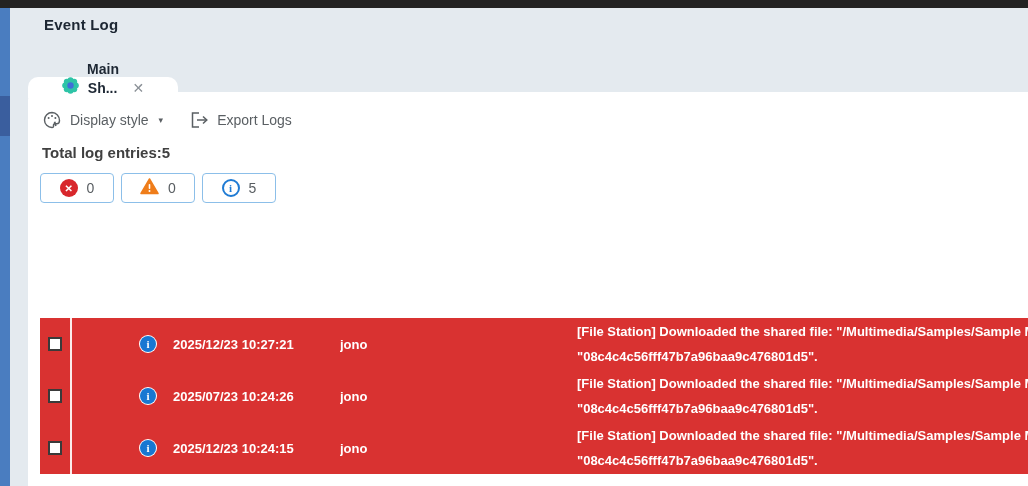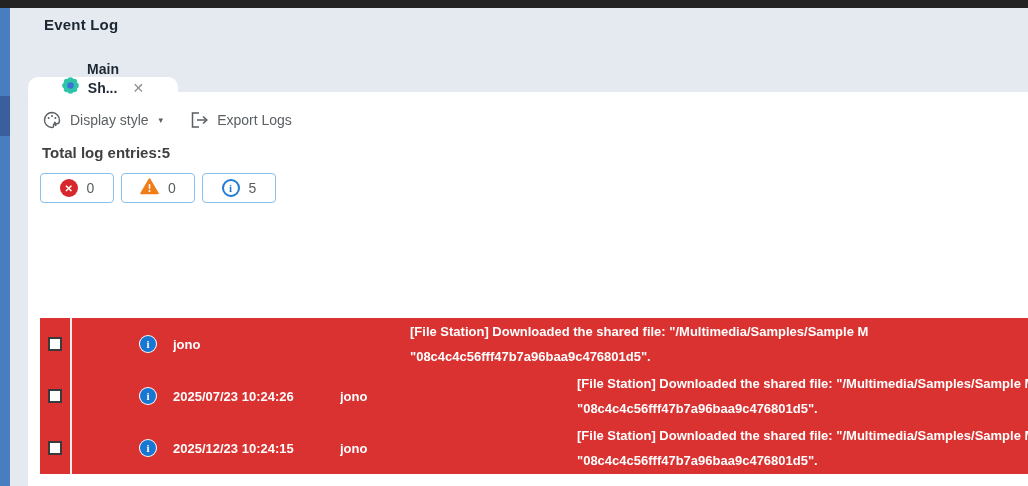--- a/index.html
+++ b/index.html
@@ -157,20 +157,23 @@
     <div class="row red">
       <div class="cell col-check">
           <span class="checkbox"></span>
         </div>
       <div class="cell col-flag"></div>
       <div class="cell col-sev">
           <span class="ico-info-filled">
             <span class="inner">i</span>
           </span>
         </div>
+      <div class="cell col-time">
+          <span class="time-text">2025/12/23 10:27:21</span>
+        </div>
       <div class="cell col-user">
           <span class="user-text">jono</span>
         </div>
       <div class="cell col-content">
           <div class="content-lines">
         <div>[File Station] Downloaded the shared file: "/Multimedia/Samples/Sample M</div>
         <div>"08c4c4c56fff47b7a96baa9c476801d5".</div>
       </div>
         </div>
     </div>

